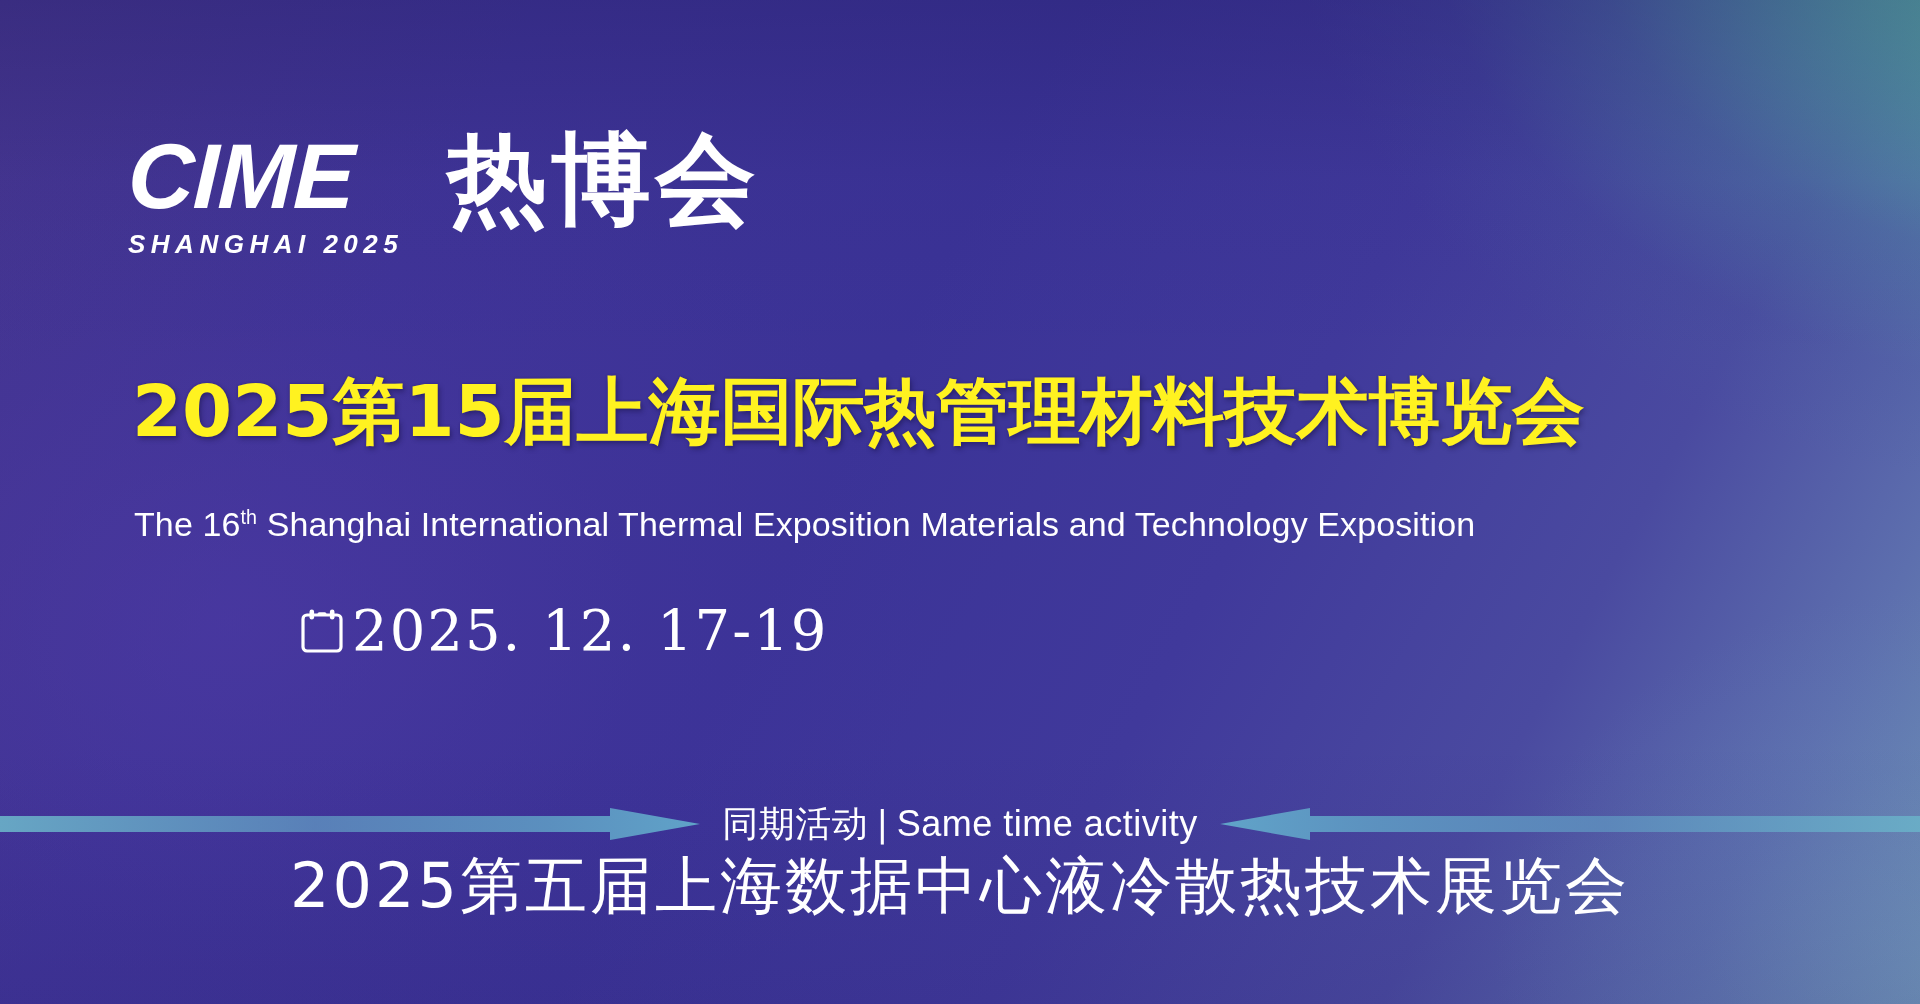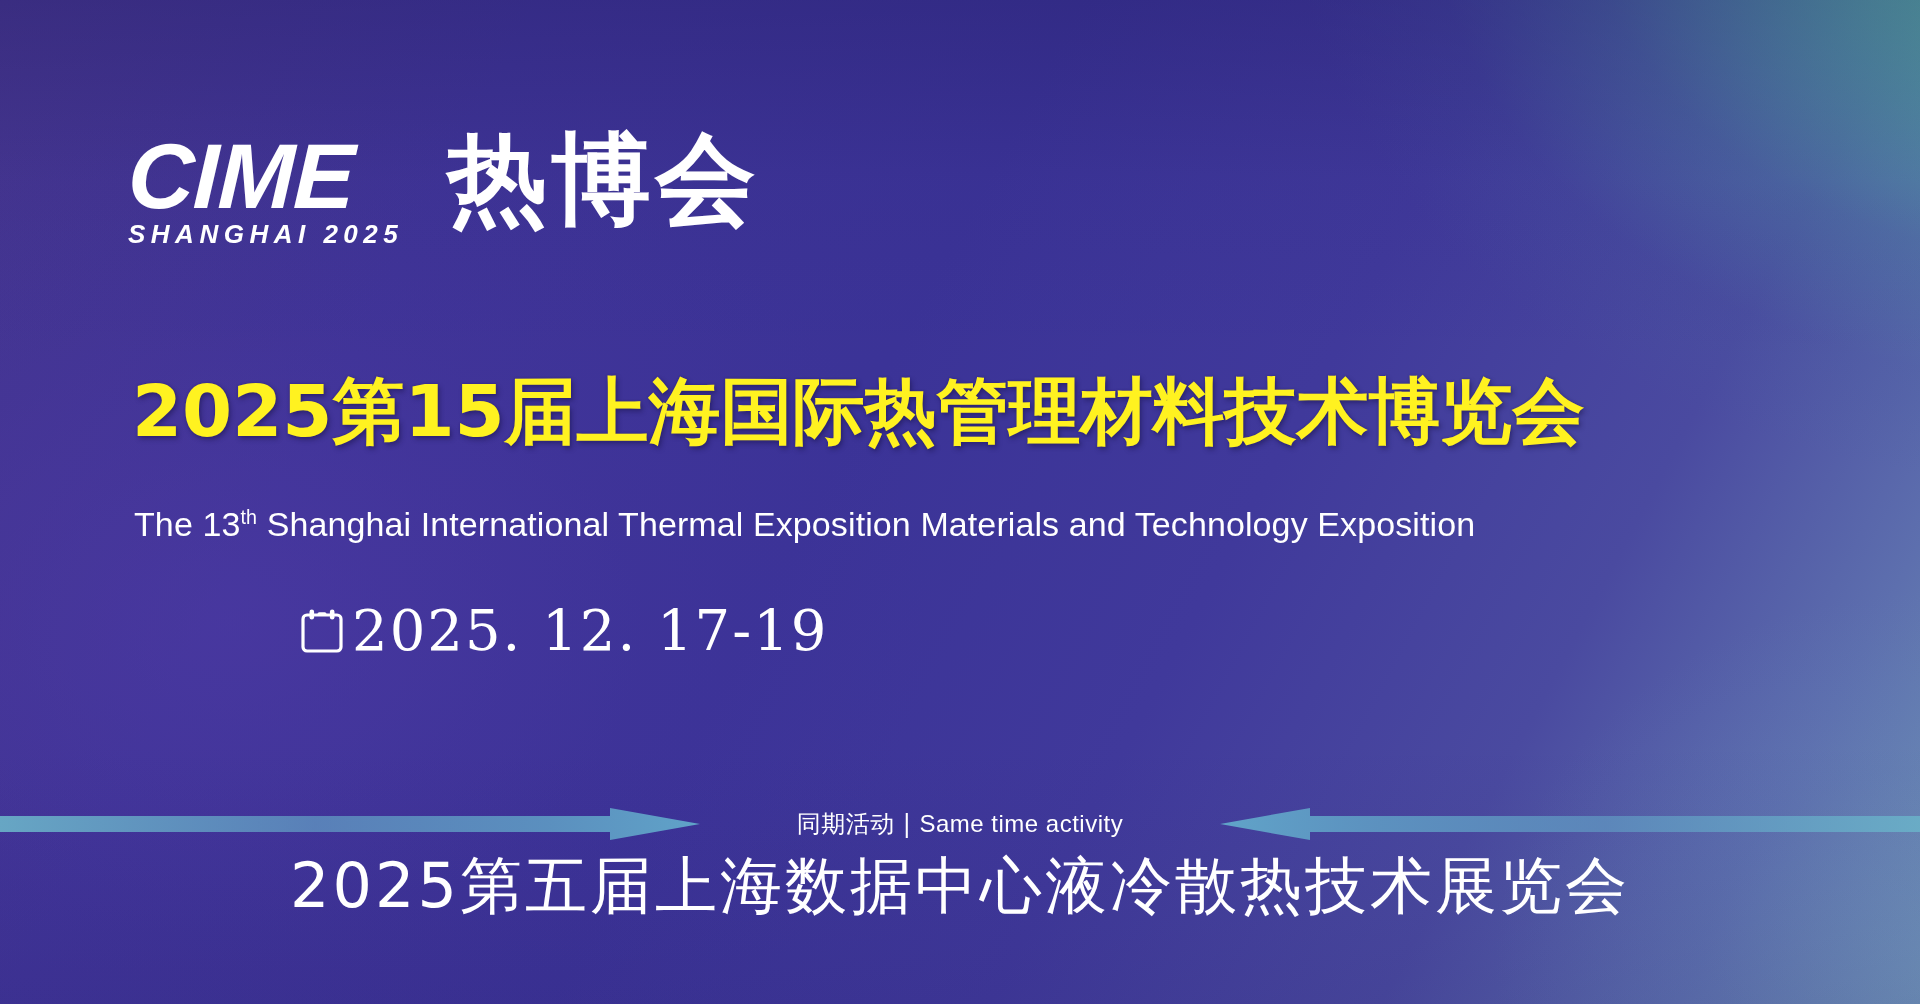--- a/index.html
+++ b/index.html
@@ -99,20 +99,21 @@
     font-weight: 700;
     font-style: italic;
     font-size: 92px;
     line-height: 0.92;
     letter-spacing: -1px;
     color: #ffffff;
     white-space: nowrap;
     transform: skewX(-2deg);
   }
   .logo-sub {
+    margin-top: 10px;
     font-family: "Liberation Sans", "DejaVu Sans", sans-serif;
     font-weight: 700;
     font-style: italic;
     font-size: 26px;
     letter-spacing: 5.5px;
     color: #ffffff;
     white-space: nowrap;
   }
   .logo-cn {
     font-family: "DejaVu Sans", "Liberation Sans", sans-serif;
@@ -223,21 +224,21 @@
   }
   .band-arrow-right {
     right: 0;
     width: 700px;
   }
   .band-label {
     position: relative;
     z-index: 3;
     font-family: "DejaVu Sans", "Liberation Sans", sans-serif;
     font-weight: 400;
-    font-size: 24px;
+    font-size: 36px;
     color: #ffffff;
     letter-spacing: 0.5px;
     white-space: nowrap;
     padding: 0 26px;
   }
   .band-label .sep {
     padding: 0 8px;
     font-weight: 400;
   }
   .band-label .en {
@@ -275,21 +276,21 @@
     <div class="logo-row">
       <div class="logo-mark">
         <div class="logo-word">CIME</div>
         <div class="logo-sub">SHANGHAI 2025</div>
       </div>
       <div class="logo-cn">热博会</div>
     </div>
 
     <div class="title-cn">2025第15届上海国际热管理材料技术博览会</div>
 
-    <div class="title-en"><span>The 13</span><sup>th</sup><span> Shanghai International Thermal Exposition Materials and Technology Exposition</span></div>
+    <div class="title-en"><span>The 16</span><sup>th</sup><span> Shanghai International Thermal Exposition Materials and Technology Exposition</span></div>
 
     <div class="meta-row">
 
       <div class="meta-item">
         <span class="meta-icon">
           <svg width="44" height="46" viewBox="0 0 44 46" fill="none" aria-hidden="true">
             <rect x="3" y="7" width="38" height="36" rx="4" stroke="#ffffff" stroke-width="3.2" fill="none"></rect>
             <rect x="9.5" y="1.5" width="4.6" height="10" rx="2.3" fill="#ffffff"></rect>
             <rect x="29.9" y="1.5" width="4.6" height="10" rx="2.3" fill="#ffffff"></rect>
             <rect x="17.5" y="4.2" width="9" height="3.6" rx="1.8" fill="#ffffff"></rect>

